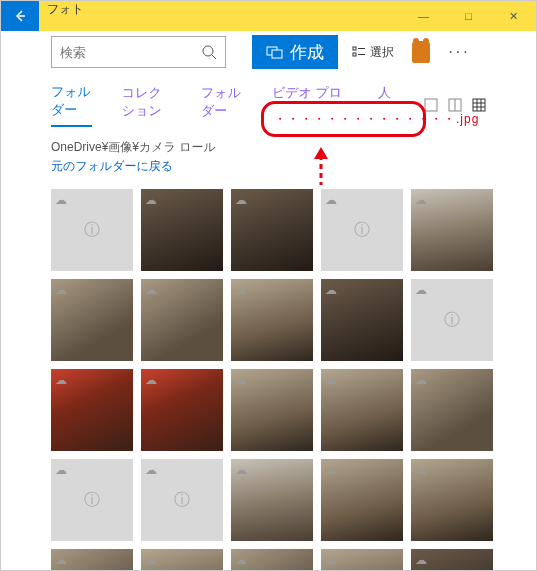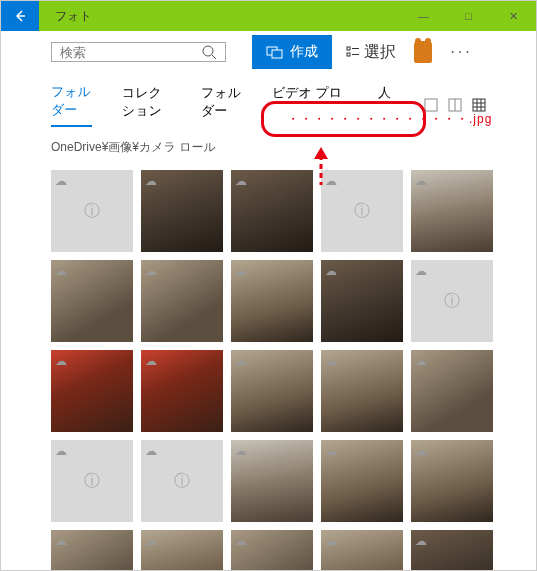--- a/index.html
+++ b/index.html
@@ -1,49 +1,49 @@
 <!DOCTYPE html>
 <html><head>
 <meta charset="utf-8">
 <style>
   * { box-sizing: border-box; margin: 0; padding: 0; font-family: "Yu Gothic UI", "Meiryo", sans-serif; }
   body { width: 537px; height: 571px; background: #fff; overflow: hidden; position: relative; border: 1px solid #ccc;}
-  .titlebar { height: 30px; display: flex; align-items: center; background: #84cc16; gap: 8px; }
+  .titlebar { height: 30px; display: flex; align-items: flex-start; background: #fde047; }
   .back-btn { width: 38px; height: 30px; background: #0078d7; color: #fff; display: flex; align-items: center; justify-content: center; }
   .title-text { margin-left: 8px; font-size: 12px; color: #333; flex: 1; }
   .win-controls { display: flex; }
   .win-btn { width: 45px; height: 30px; display: flex; align-items: center; justify-content: center; color: #555; font-size: 11px; }
   .toolbar { height: 42px; display: flex; align-items: center; padding: 0 0 0 50px; gap: 8px; }
-  .search-box { width: 175px; height: 20px; border: 1px solid #aaa; display: flex; align-items: center; padding: 0 8px; justify-content: space-between;}
+  .search-box { width: 175px; height: 32px; border: 1px solid #aaa; display: flex; align-items: center; padding: 0 8px; justify-content: space-between;}
   .search-input { border: none; outline: none; font-size: 13px; width: 140px; color: #555;}
-  .btn-create { height: 34px; background: #0078d7; color: #fff; display: flex; align-items: center; padding: 0 14px; gap: 6px; font-size: 14px; margin-left: 18px;}
-  .tb-btn { display: flex; align-items: center; gap: 4px; font-size: 16px; color: #333; padding: 0 6px; text-align: center; }
+  .btn-create { height: 34px; background: #0078d7; color: #fff; display: flex; align-items: center; padding: 0 14px; gap: 6px; font-size: 17px; margin-left: 18px;}
+  .tb-btn { display: flex; align-items: center; gap: 4px; font-size: 12px; color: #333; padding: 0 6px; text-align: center; }
   .bear { width: 18px; height: 22px; background: #d97a1a; border-radius: 4px 4px 2px 2px; position: relative; margin-left: 4px;}
   .bear::before, .bear::after { content:""; position:absolute; top:-3px; width:6px; height:6px; background:#d97a1a; border-radius:50%;}
   .bear::before{left:1px;} .bear::after{right:1px;}
   .more { font-size: 16px; color: #555; padding: 0 10px; letter-spacing: 2px;}
   .tabs { display: flex; gap: 30px; padding: 10px 50px 0; font-size: 13px; align-items: center;}
-  .tab { color: #000000; padding-bottom: 6px; }
+  .tab { color: #8b5cf6; padding-bottom: 6px; }
   .tab.active { color: #0078d7; border-bottom: 2px solid #0078d7; }
   .view-icons { margin-left: auto; display: flex; gap: 10px; color: #888;}
   .vicon { width: 14px; height: 14px; }
   .content { padding: 12px 50px 0; }
   .breadcrumb { font-size: 12px; color: #555; }
   .back-link { font-size: 12px; color: #0066cc; margin-top: 2px; display: inline-block;}
   .grid { display: grid; grid-template-columns: repeat(5, 82px); grid-auto-rows: 82px; gap: 8px; margin-top: 14px;}
   .thumb { background: #d6d6d6; position: relative; overflow: hidden;}
   .thumb.placeholder { background: #d8d8d8; display:flex; align-items:center; justify-content:center;}
   .cloud { position:absolute; top:4px; left:4px; color:#999; font-size:12px;}
   .info-icon { color:#aaa; font-size:16px;}
   .photo1 { background: linear-gradient(160deg,#6b5a48 0%, #3d332a 60%, #221a14 100%);}
   .photo2 { background: linear-gradient(170deg,#c7c2b8 0%, #8a7c6a 50%, #4a3d32 100%);}
   .photo3 { background: linear-gradient(150deg,#a89a83 0%, #5c4f40 70%);}
   .photo4 { background: linear-gradient(165deg,#b3a68f 0%, #6e5d49 60%, #2f261e 100%);}
   .photo5 { background: linear-gradient(155deg,#c9412e 0%, #7a2818 40%, #3a2015 100%);}
-  .annotation { position: absolute; top: 100px; left: 260px; width: 165px; border: 3px solid #e60012; border-radius: 14px; padding: 6px 23px; text-align: center; background: #fff;}
+  .annotation { position: absolute; top: 100px; left: 260px; width: 165px; border: 3px solid #e60012; border-radius: 14px; padding: 6px 10px; text-align: center; background: #fff;}
   .annotation div { color: #e60012; font-size: 12px; line-height: 1.5;}
   .dots { color:#e60012; letter-spacing:1px; font-size:12px;}
   .arrow-svg { position:absolute; top: 146px; left: 310px; }
 </style>
 </head>
 <body>
 
 <div class="titlebar">
   <div class="back-btn">
     <svg width="16" height="16" viewBox="0 0 16 16">
@@ -106,20 +106,21 @@
         <line x1="5" y1="1" x2="5" y2="13" stroke="#333"></line>
         <line x1="9" y1="1" x2="9" y2="13" stroke="#333"></line>
         <line x1="1" y1="5" x2="13" y2="5" stroke="#333"></line>
         <line x1="1" y1="9" x2="13" y2="9" stroke="#333"></line>
       </svg>
   </div>
 </div>
 
 <div class="content">
   <div class="breadcrumb">OneDrive¥画像¥カメラ ロール</div>
+  <a class="back-link">元のフォルダーに戻る</a>
   <div class="grid" id="grid">
       <div class="thumb placeholder">
         <span class="cloud">☁</span>
         <span class="info-icon">ⓘ</span>
       </div>
       <div class="thumb photo1">
         <span class="cloud">☁</span>
       </div>
       <div class="thumb photo1">
         <span class="cloud">☁</span>

